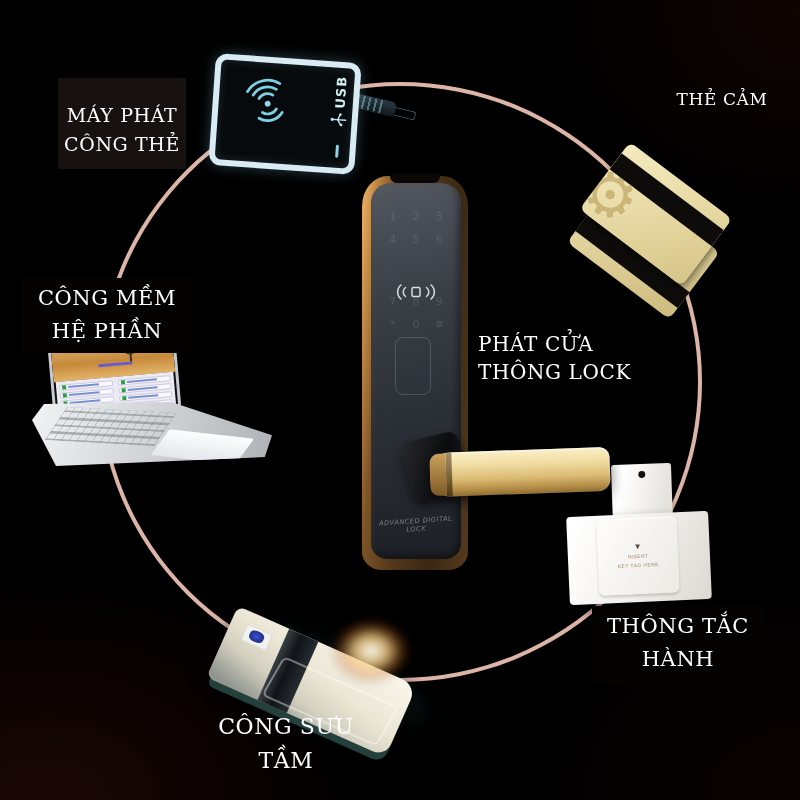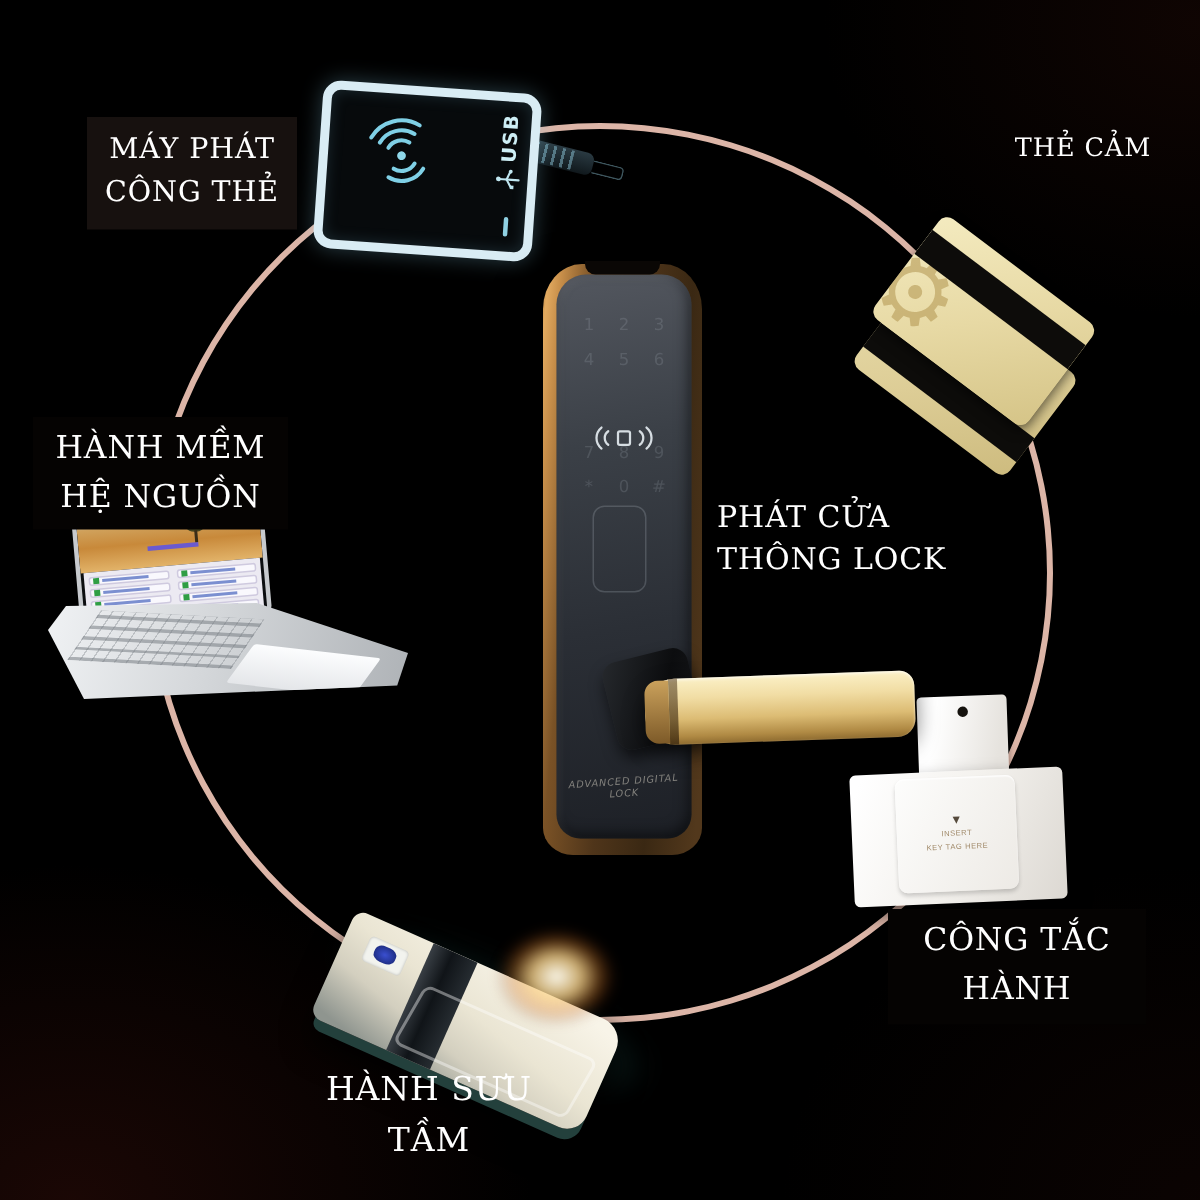--- a/index.html
+++ b/index.html
@@ -10,21 +10,21 @@
       radial-gradient(45% 35% at 100% 2%, rgba(70,22,12,.22), transparent 70%),
       radial-gradient(50% 40% at 100% 100%, rgba(60,18,12,.18), transparent 70%);}
 
   
   .circle{position:absolute;left:98px;top:82px;width:604px;height:600px;box-sizing:border-box;
     border:4px solid #dcb5a7;border-radius:50%;z-index:1;}
 
   
   .label{position:absolute;z-index:4;color:#fff;font-size:20px;line-height:1.55;
     text-align:center;letter-spacing:.6px;}
-  .lbl-issuer{left:58px;top:78px;width:140px;padding:7px 0 9px;background:#17110f;font-size:19px;}
+  .lbl-issuer{left:58px;top:78px;width:128px;padding:23px 0 9px;background:#17110f;font-size:19px;}
   .lbl-cards{left:648px;top:86px;width:148px;font-size:17px;}
   .lbl-software{left:22px;top:278px;width:170px;padding:4px 0 6px;background:#050302;font-size:21px;}
   .lbl-lock{left:478px;top:330px;width:170px;text-align:left;font-size:20px;line-height:1.4;}
   .lbl-switch{left:592px;top:606px;width:172px;padding:4px 0 8px;background:#050302;font-size:21px;}
   .lbl-collector{left:180px;top:710px;width:212px;font-size:22px;}
 
   
   .cable{position:absolute;left:348px;top:97px;width:48px;height:15px;transform:rotate(14deg);z-index:2;
     background:linear-gradient(180deg,#2a3a42,#10181c);border-radius:2px 5px 5px 2px;}
   .cable i{position:absolute;inset:1px 14px 1px 2px;display:block;
@@ -315,28 +315,28 @@
   </div>
 
   <div class="label lbl-issuer">
     <div>MÁY PHÁT</div>
     <div>CÔNG THẺ</div>
   </div>
   <div class="label lbl-cards">
     <div>THẺ CẢM</div>
   </div>
   <div class="label lbl-software">
-    <div>HÀNH MỀM</div>
-    <div>HỆ NGUỒN</div>
+    <div>CÔNG MỀM</div>
+    <div>HỆ PHẦN</div>
   </div>
   <div class="label lbl-lock">
     <div>PHÁT CỬA</div>
     <div>THÔNG LOCK</div>
   </div>
   <div class="label lbl-switch">
-    <div>CÔNG TẮC</div>
+    <div>THÔNG TẮC</div>
     <div>HÀNH</div>
   </div>
   <div class="label lbl-collector">
-    <div>HÀNH SƯU</div>
+    <div>CÔNG SƯU</div>
     <div>TẦM</div>
   </div>
 </div>
 
 </body></html>

